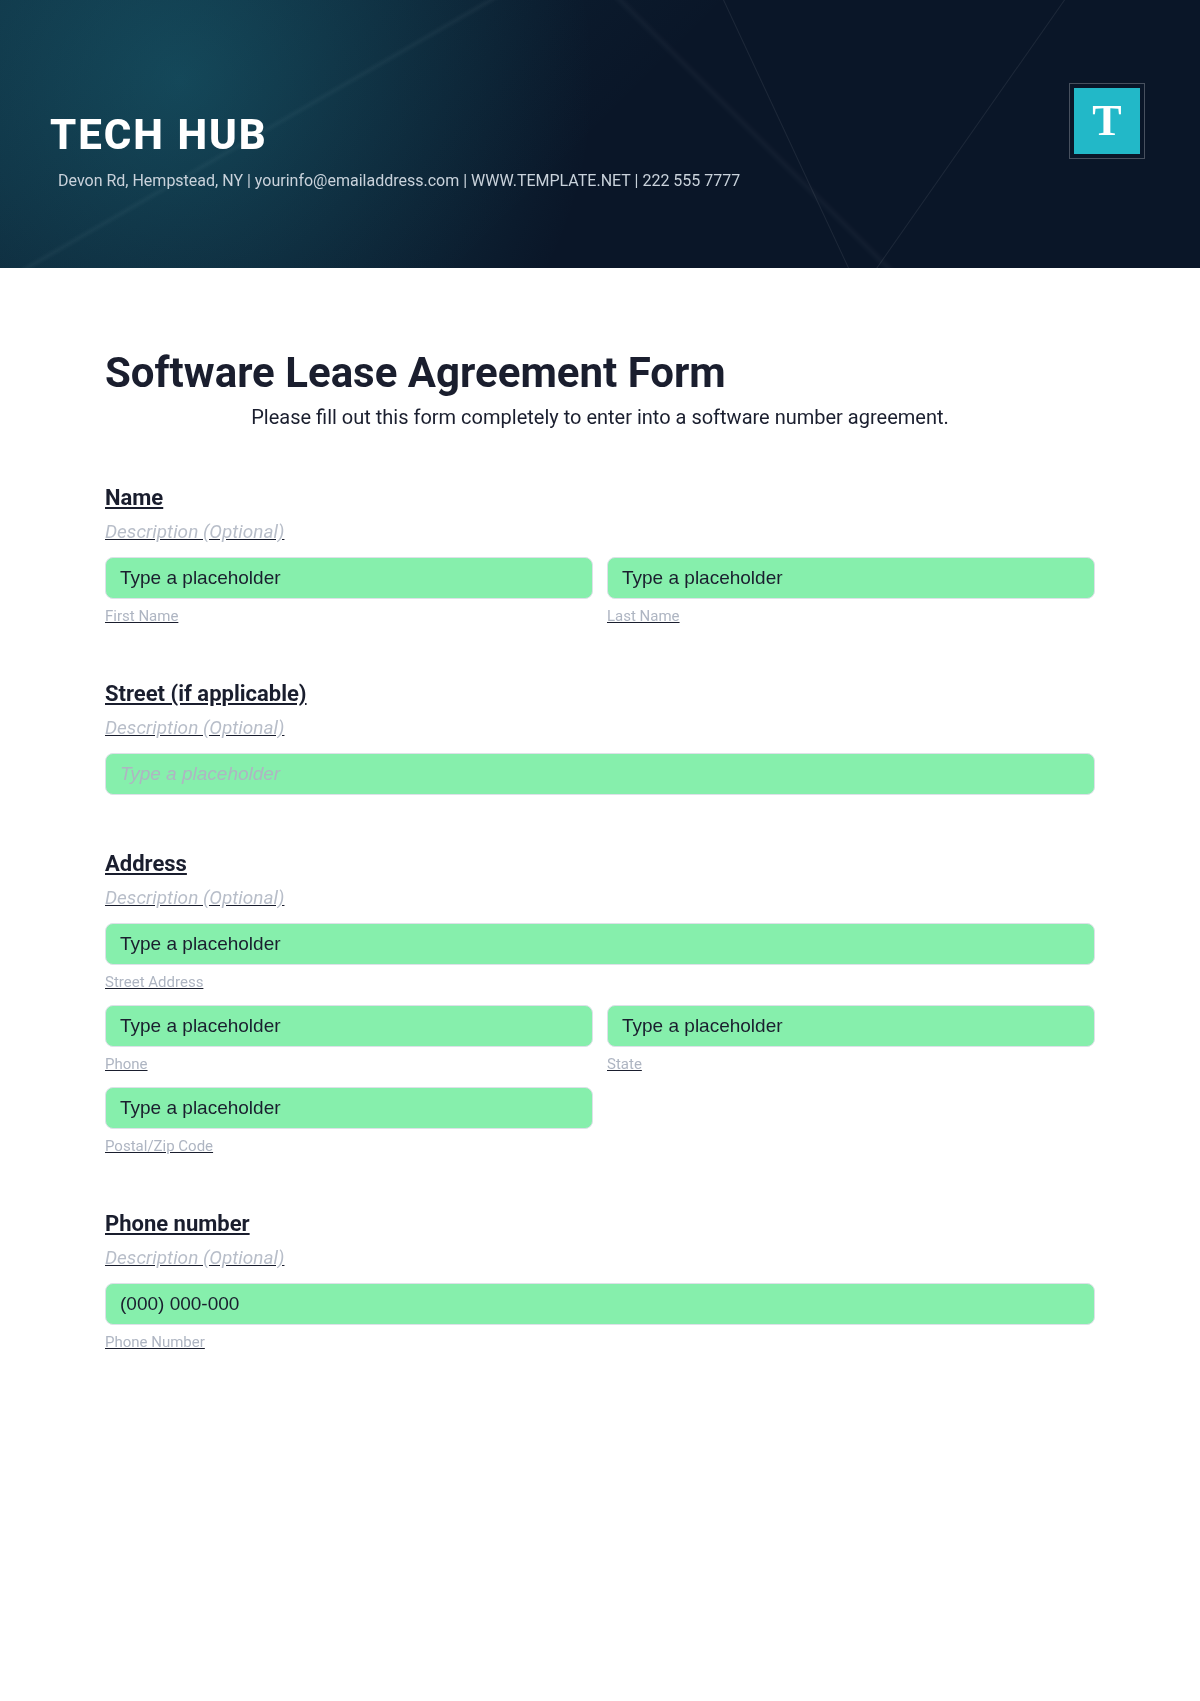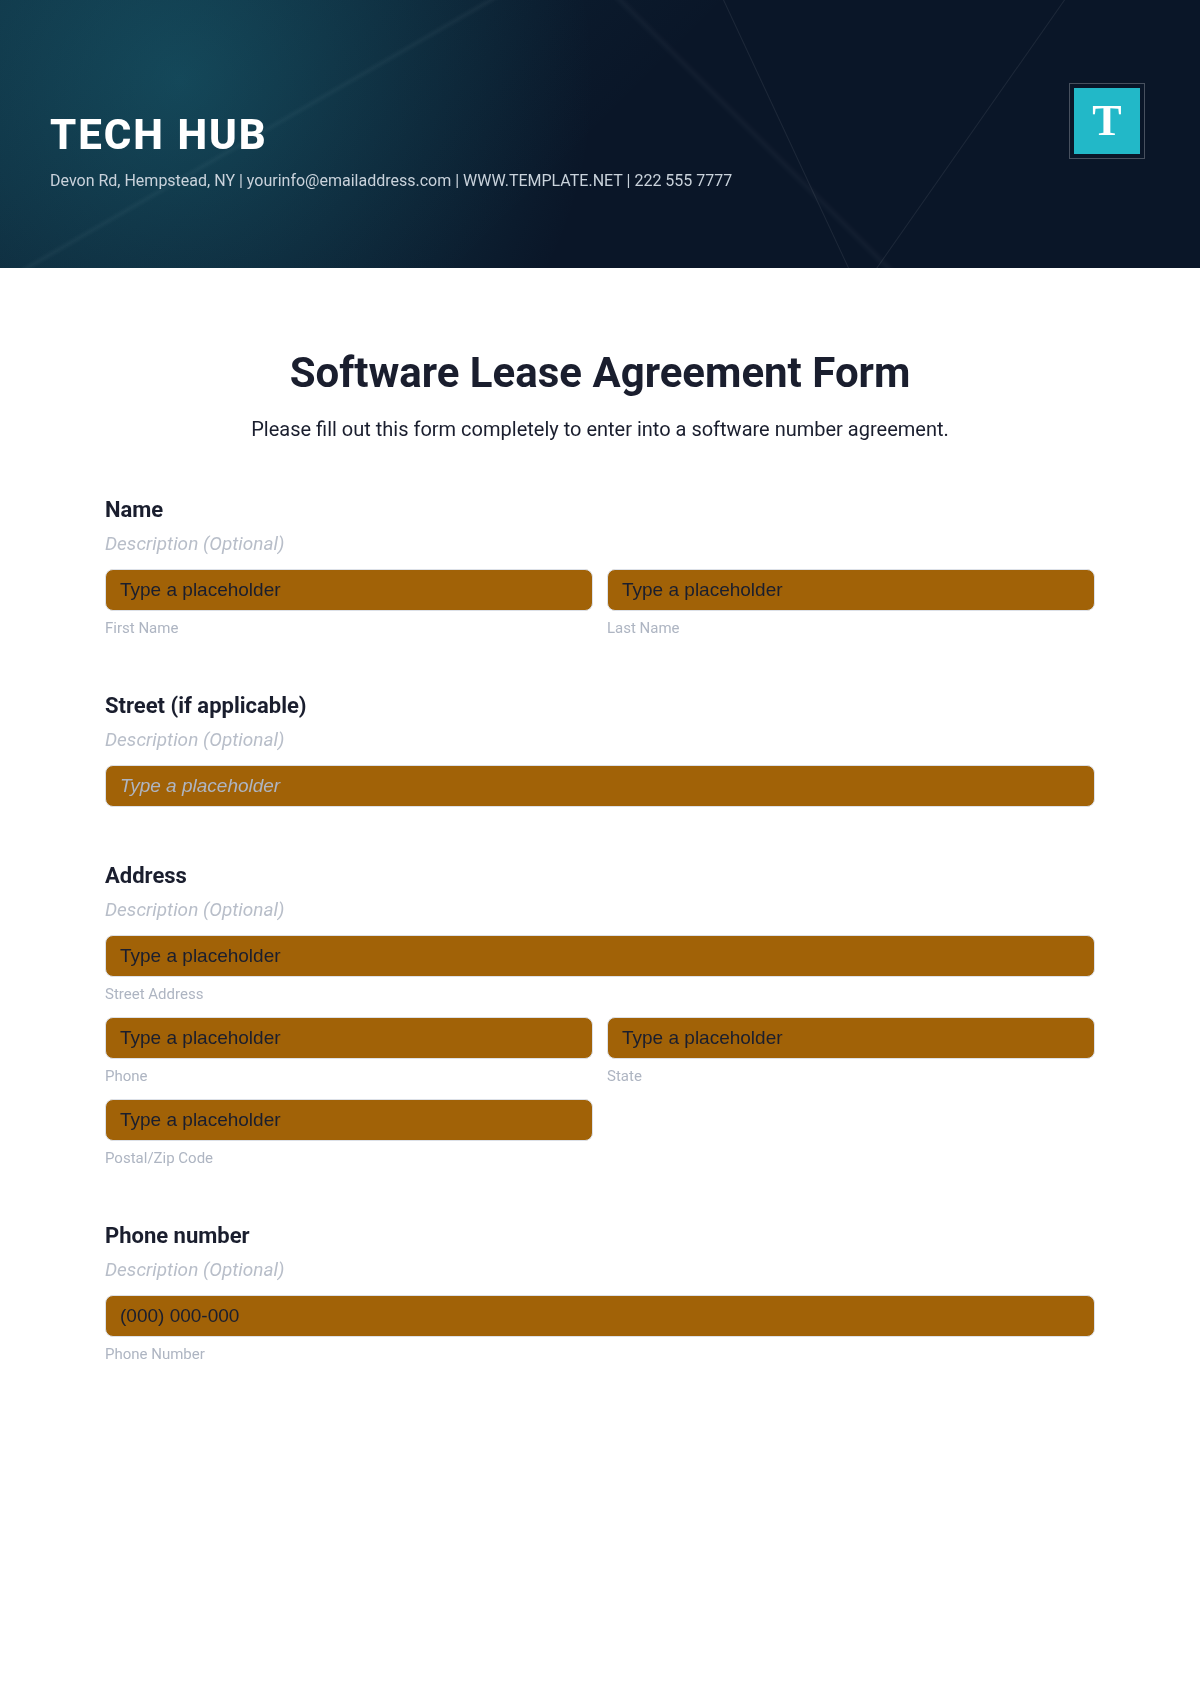--- a/index.html
+++ b/index.html
@@ -18,43 +18,43 @@
 }
 .header-lines {
   position: absolute; inset: 0; pointer-events: none;
 }
 .header-lines::before, .header-lines::after {
   content: ""; position: absolute; background: rgba(255,255,255,0.08);
 }
 .header-lines::before { width: 1px; height: 400px; top: -50px; right: 240px; transform: rotate(35deg); }
 .header-lines::after  { width: 1px; height: 400px; top: -80px; right: 420px; transform: rotate(-25deg); }
 .brand-title { color: #fff; font-size: 42px; font-weight: 800; letter-spacing: 2px; margin-top: 60px; margin-bottom: 12px; }
-.brand-sub   { color: #c9d2db; font-size: 16px; }
+.brand-sub   { color: #c9d2db; font-size: 16px; margin-left: 8px; }
 .logo-box {
   position: absolute; top: 88px; right: 60px;
   width: 66px; height: 66px; background: #22b8c8;
   display: flex; align-items: center; justify-content: center;
   outline: 1px solid rgba(255,255,255,0.25); outline-offset: 4px;
 }
 .logo-t { color: #fff; font-size: 44px; font-weight: 800; font-family: Georgia, "Times New Roman", serif; line-height: 1; position: relative; }
 .content { padding: 80px 105px 20px; }
-.page-title { text-align: center; font-size: 42px; font-weight: 700; color: #1a1e2e; margin-bottom: 20px; }
+.page-title { text-align: left; font-size: 42px; font-weight: 700; color: #1a1e2e; margin-bottom: 8px; }
 .page-sub   { text-align: center; font-size: 20px; color: #1a1e2e; margin-bottom: 56px; }
 .section-h  { font-size: 27px; font-weight: 700; margin-bottom: 48px; }
 .field-h    { font-size: 22px; font-weight: 700; margin-bottom: 10px; }
 .desc-opt   { font-size: 19px; font-style: italic; color: #b8bec9; margin-bottom: 14px; }
 .row { display: flex; gap: 14px; }
 .col { flex: 1; }
 .input {
   width: 100%; height: 42px; border: 1px solid #dde1e8; border-radius: 8px;
-  padding: 10px 14px; font-size: 19px; color: #1a1e2e; background: #a16207;
+  padding: 10px 14px; font-size: 19px; color: #1a1e2e; background: #86efac;
 }
 .input::placeholder { color: #aeb5c2; font-style: italic; }
 .sublabel { font-size: 15px; color: #aeb5c2; margin-top: 8px; }
-.block { margin-bottom: 56px; }
+.block { margin-bottom: 56px; text-decoration: underline; }
 .addr-row { margin-bottom: 14px; }
 </style>
 </head>
 <body>
 
 <div class="header-bg">
   <div class="header-lines"></div>
   <div class="brand-title">TECH HUB</div>
   <div class="brand-sub">Devon Rd, Hempstead, NY | yourinfo@emailaddress.com | WWW.TEMPLATE.NET | 222 555 7777</div>
   <div class="logo-box">

